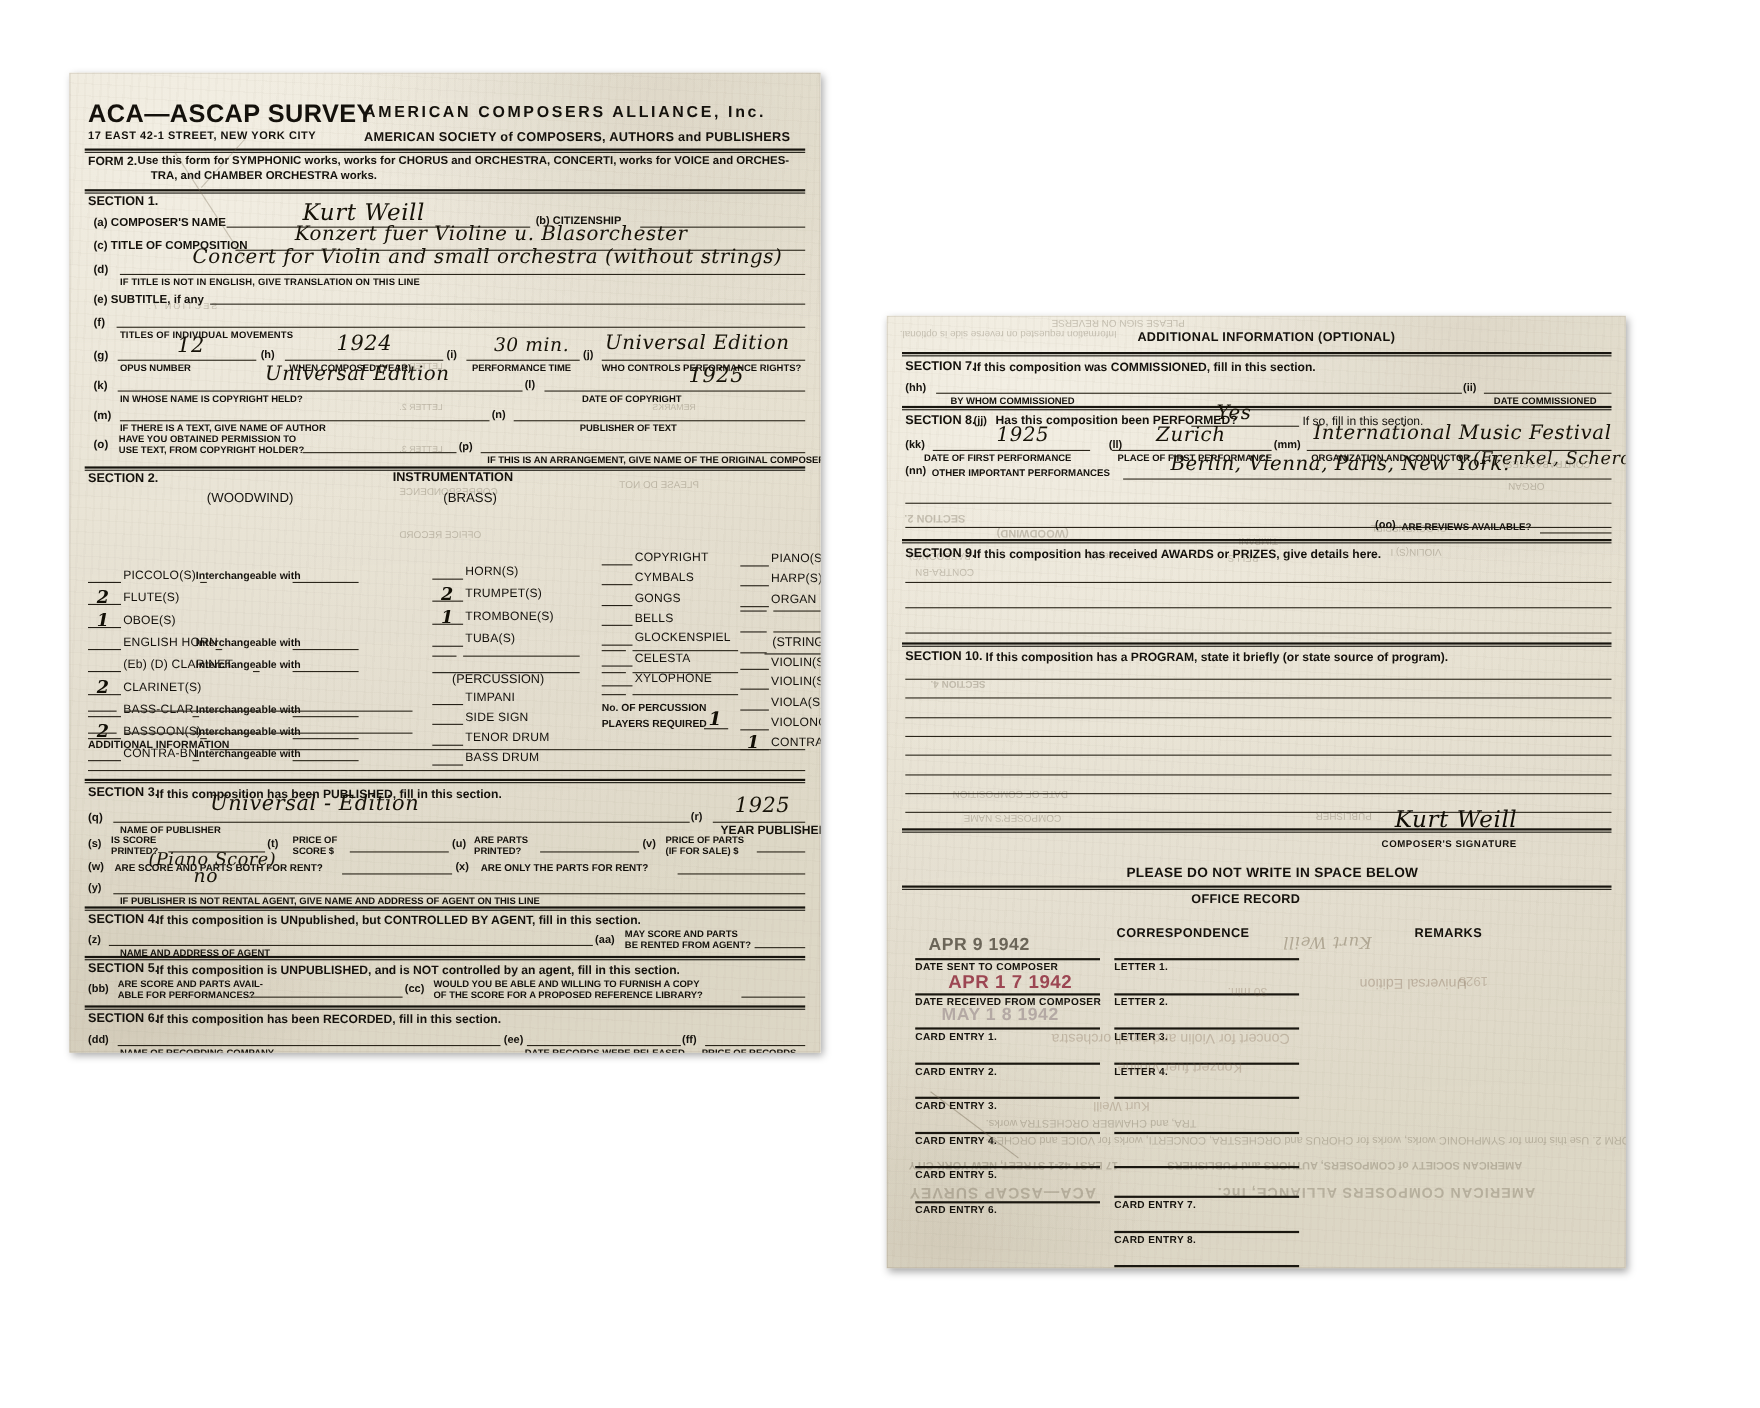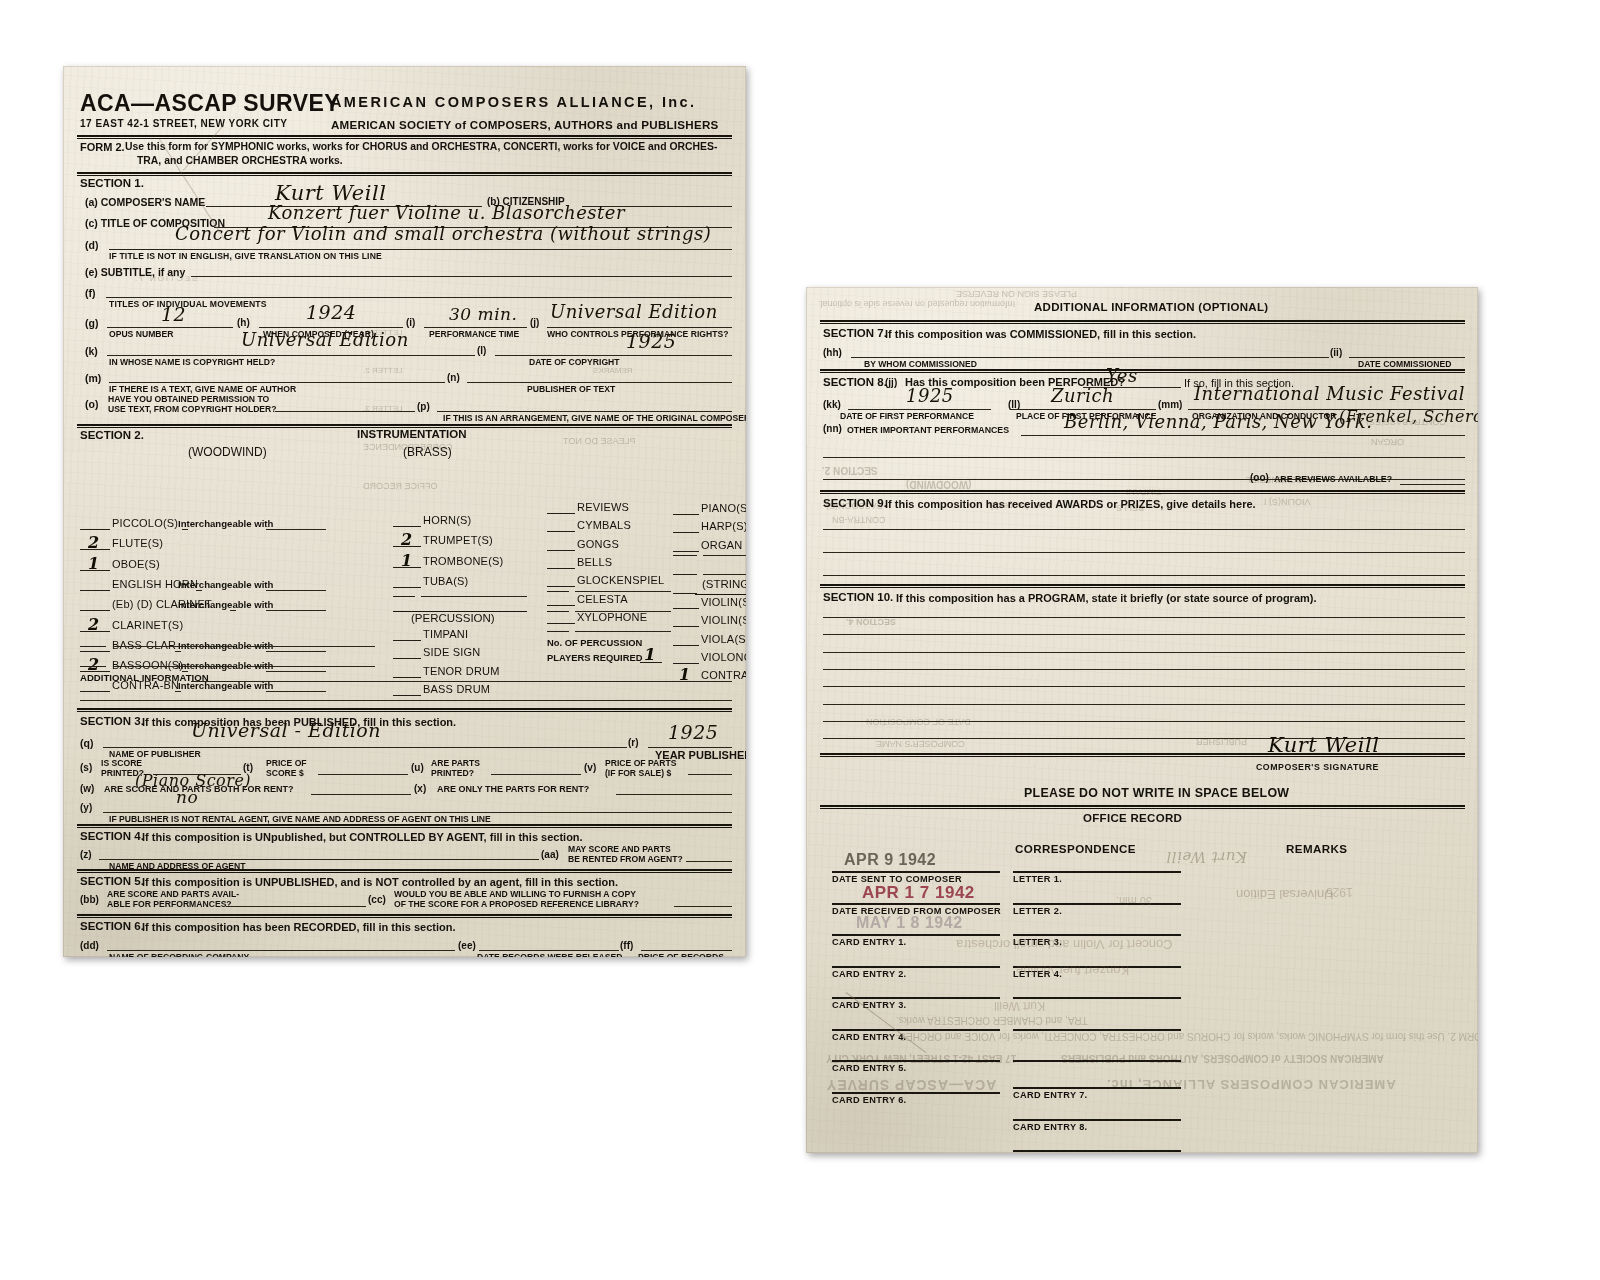--- a/index.html
+++ b/index.html
@@ -277,21 +277,21 @@
           <div class="tick" style="left:330px; top:592.3px; width:28px;"></div>
           <div class="t" style="left:360px; top:581.3px; font-size:11px; letter-spacing:.2px;">SIDE SIGN</div>
           <div class="tick" style="left:330px; top:610.6px; width:28px;"></div>
           <div class="t" style="left:360px; top:599.6px; font-size:11px; letter-spacing:.2px;">TENOR DRUM</div>
           <div class="tick" style="left:330px; top:628.9px; width:28px;"></div>
           <div class="t" style="left:360px; top:617.9px; font-size:11px; letter-spacing:.2px;">BASS DRUM</div>
         </div>
 
       <div id="percmisc-col">
           <div class="tick" style="left:484px; top:447px; width:28px;"></div>
-          <div class="t" style="left:514px; top:436px; font-size:11px; letter-spacing:.2px;">REVIEWS</div>
+          <div class="t" style="left:514px; top:436px; font-size:11px; letter-spacing:.2px;">COPYRIGHT</div>
           <div class="tick" style="left:484px; top:465.3px; width:28px;"></div>
           <div class="t" style="left:514px; top:454.3px; font-size:11px; letter-spacing:.2px;">CYMBALS</div>
           <div class="tick" style="left:484px; top:483.6px; width:28px;"></div>
           <div class="t" style="left:514px; top:472.6px; font-size:11px; letter-spacing:.2px;">GONGS</div>
           <div class="tick" style="left:484px; top:501.9px; width:28px;"></div>
           <div class="t" style="left:514px; top:490.9px; font-size:11px; letter-spacing:.2px;">BELLS</div>
           <div class="tick" style="left:484px; top:520.2px; width:28px;"></div>
           <div class="t" style="left:514px; top:509.2px; font-size:11px; letter-spacing:.2px;">GLOCKENSPIEL</div>
           <div class="tick" style="left:484px; top:538.5px; width:28px;"></div>
           <div class="t" style="left:514px; top:527.5px; font-size:11px; letter-spacing:.2px;">CELESTA</div>

